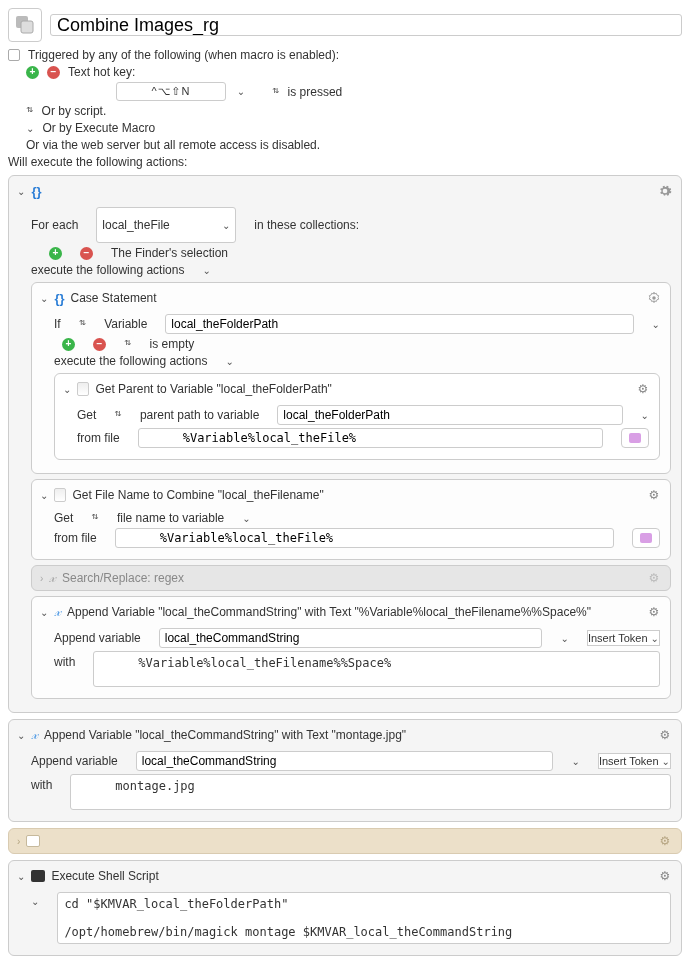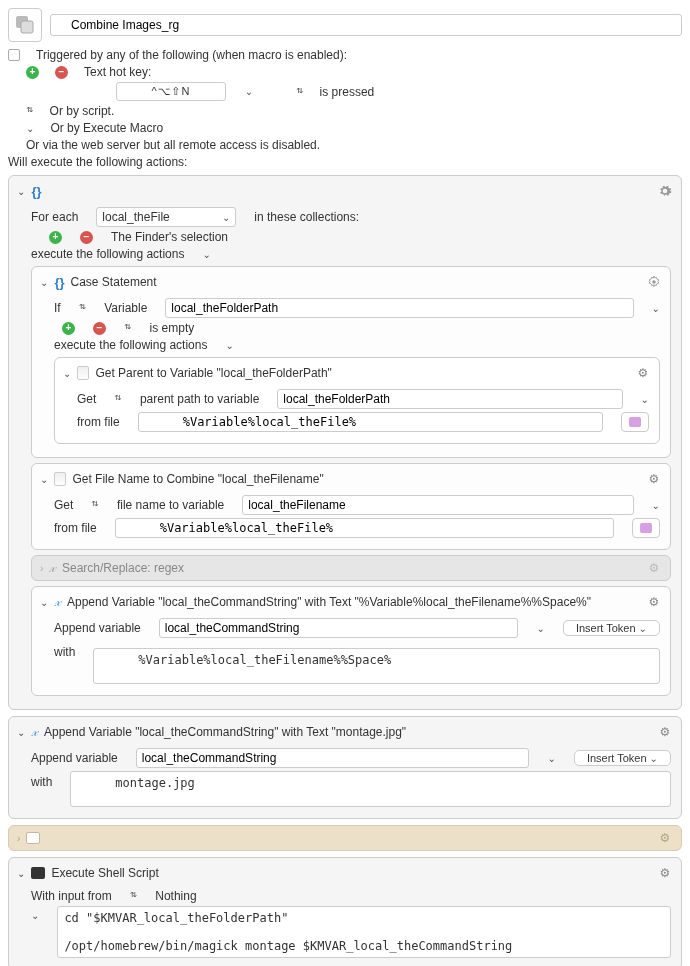--- a/index.html
+++ b/index.html
@@ -13,23 +13,23 @@
   }
   .header-row { display: flex; align-items: center; gap: 8px; margin-bottom: 6px; }
   .macro-icon {
     width: 34px; height: 34px;
     border: 1px solid #ccc; border-radius: 4px;
     background: #fff;
     display:flex; align-items:center; justify-content:center;
   }
   .title-input {
     flex: 1; height: 22px; border: 1px solid #ccc; border-radius: 3px;
-    padding: 2px 20px; font-size: 12px;
-  }
-  .section-row { display: flex; align-items: center; gap: 16px; margin: 3px 0; }
+    padding: 2px 6px; font-size: 18px;
+  }
+  .section-row { display: flex; align-items: center; gap: 8px; margin: 3px 0; }
   .checkbox { width:12px; height:12px; border:1px solid #aaa; border-radius:2px; background:#fff; }
   .label { font-size: 12px; }
   .indent1 { padding-left: 18px; }
   .add-icon, .del-icon {
     width: 13px; height: 13px; border-radius: 50%; display:inline-flex;
     align-items:center; justify-content:center; color:#fff; font-size:10px; font-weight:bold;
     line-height:1;
   }
   .add-icon { background:#3ab54a; }
   .del-icon { background:#d9534f; }
@@ -81,25 +81,25 @@
     width:100%; min-height:44px; border:1px solid #ccc; border-radius:3px;
     background:#fff; font-family: Menlo, Consolas, monospace; font-size:12px;
     padding:4px 6px; white-space:pre; resize:none;
   }
   .mono-input {
     font-family: Menlo, Consolas, monospace; font-size:12px;padding-left:44px;
   }
   .flex-fill { flex:1; }
   .token-btn {
     font-size:11px; color:#333; display:flex; align-items:center; gap:3px;
-    padding:1px 12px; border:1px solid #ccc; border-radius:5px; background:#fff;
+    padding:1px 0; border:1px solid #ccc; border-radius:0; background:#fff;
   }
   .var-select {
     border:1px solid #ccc; border-radius:3px; background:#fff; padding:1px 5px;
-    font-size:12px; display:flex; align-items:center; gap:2px; height:20px;
+    font-size:12px; display:flex; align-items:center; gap:2px; height:36px;
   }
   .pill-btn {
     border:1px solid #ccc; border-radius:4px; background:#fff; width:28px; height:20px;
     display:flex; align-items:center; justify-content:center;
   }
   .pill-inner { width:12px; height:10px; background:#d99fe5; border-radius:2px; }
   .sel-arrow { margin-left:auto; }
 </style>
 </head>
 <body>
@@ -243,21 +243,20 @@
         <span class="chev">⌄</span>
         <span class="doc-icon"></span>
         <span>Get File Name to Combine "local_theFilename"</span>
         <span class="gear">⚙</span>
       </div>
       <div class="action-body">
         <div class="row">
           <span>Get</span>
           <span class="updown">⇅</span>
           <span>file name to variable</span>
-          <input class="input-field flex-fill" value="local_theFilename" style="">
           <span class="chev">⌄</span>
         </div>
         <div class="row">
           <span>from file</span>
           <input class="input-field flex-fill mono-input" value="%Variable%local_theFile%" style="">
           <div class="pill-btn">
               <div class="pill-inner"></div>
             </div>
         </div>
       </div>
@@ -282,21 +281,21 @@
           <span>Append variable</span>
           <input class="input-field" style="flex: 1 1 0%;" value="local_theCommandString">
           <span class="chev">⌄</span>
           <div class="token-btn">
             <span>Insert Token</span>
             <span class="chev">⌄</span>
           </div>
         </div>
         <div class="row" style="align-items:flex-start;">
           <span style="padding-top:4px;">with</span>
-          <div class="textarea mono-input" style="min-height:36px;margin-top:7px;">%Variable%local_theFilename%%Space%</div>
+          <div class="textarea mono-input" style="min-height:36px;">%Variable%local_theFilename%%Space%</div>
         </div>
       </div>
     </div>
 
   </div>
 </div>
 
 <div class="action-outer">
   <div class="action-header">
     <span class="chev">⌄</span>
@@ -328,25 +327,20 @@
 </div>
 
 <div class="action-outer">
   <div class="action-header">
     <span class="chev">⌄</span>
     <span class="term-icon"></span>
     <span>Execute Shell Script</span>
     <span class="gear">⚙</span>
   </div>
   <div class="action-body">
-    <div class="row">
-      <span>With input from</span>
-      <span class="updown">⇅</span>
-      <span>Nothing</span>
-    </div>
     <div class="row" style="align-items:flex-start;">
       <span class="chev" style="padding-top:4px;">⌄</span>
       <div class="textarea">cd "$KMVAR_local_theFolderPath"
 
 /opt/homebrew/bin/magick montage $KMVAR_local_theCommandString</div>
     </div>
   </div>
 </div>
 
 </body></html>

